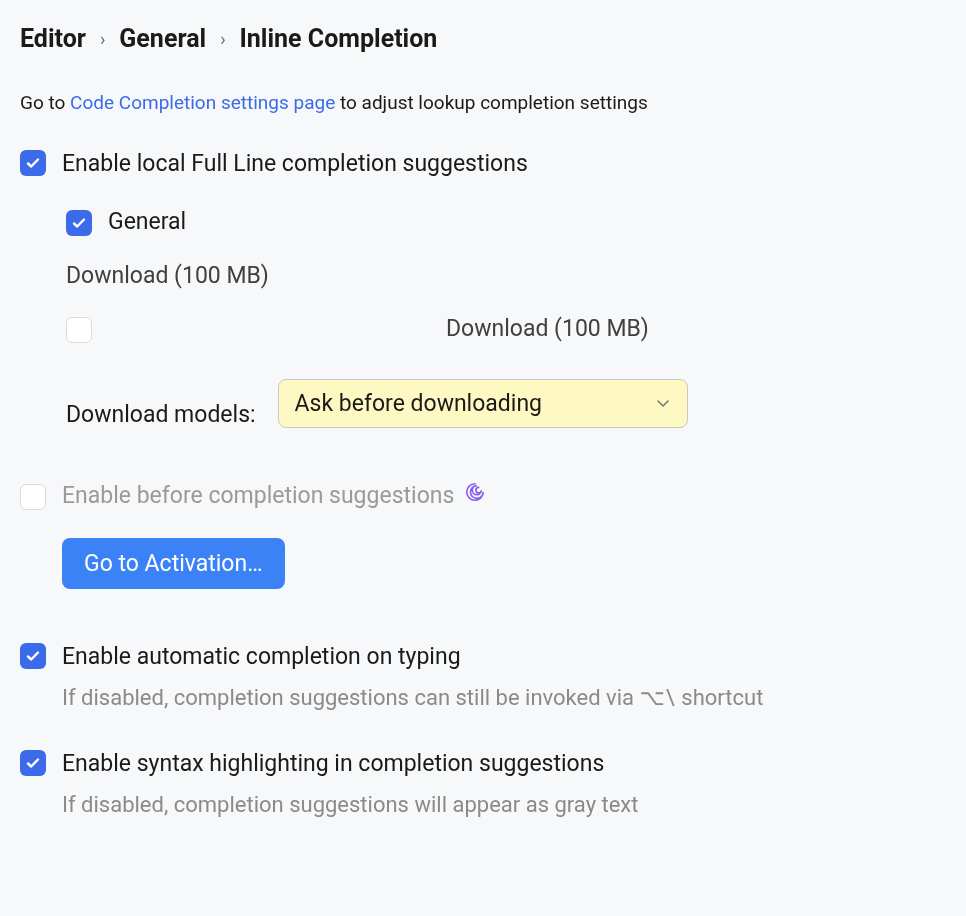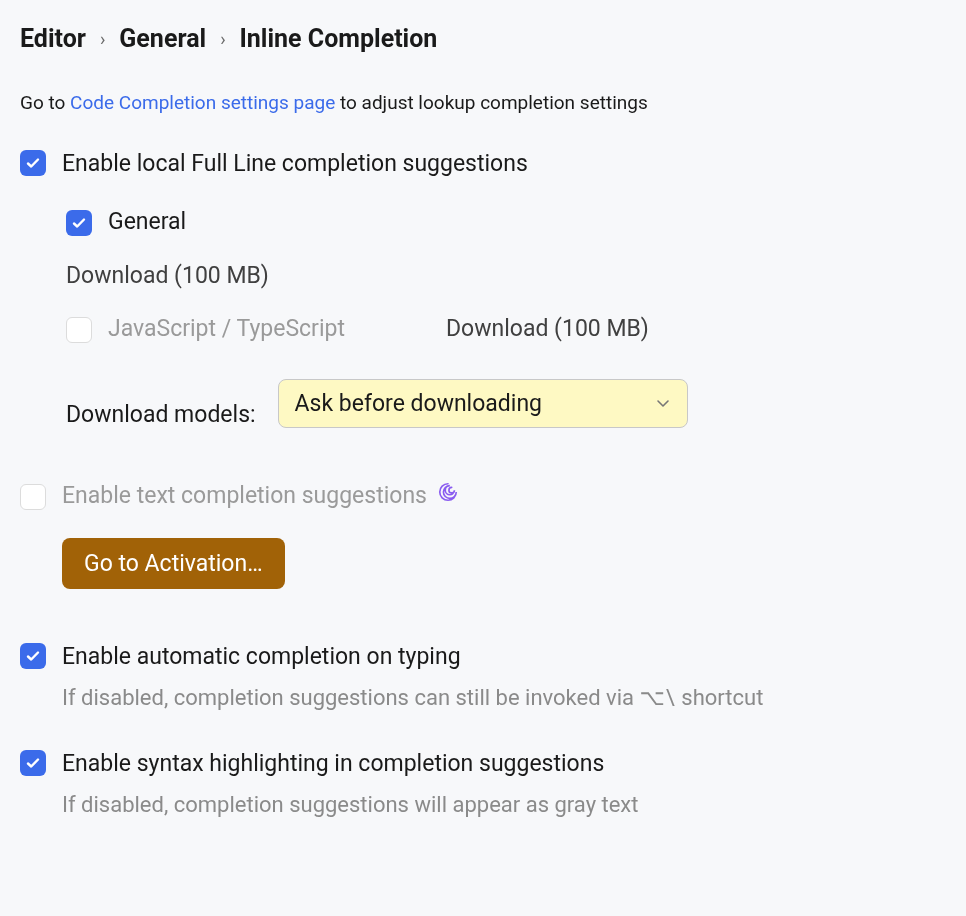--- a/index.html
+++ b/index.html
@@ -137,21 +137,21 @@
     display: flex;
     align-items: center;
     gap: 16px;
   }
   .swirl-icon {
     display: inline-flex;
     margin-left: 4px;
   }
   .btn {
     display: inline-block;
-    background: #a16207;
+    background: #3b82f6;
     color: #fff;
     border-radius: 8px;
     padding: 12px 22px;
     font-size: 23px;
     margin-left: 42px;
     margin-top: 26px;
     cursor: pointer;
   }
   .shortcut {
     font-family: inherit;
@@ -198,21 +198,20 @@
       </div>
     </div>
 
     <div class="lang-row">
       <div class="download-link">Download (100 MB)</div>
     </div>
 
     <div class="lang-row">
       <div class="lang-left">
         <div class="checkbox disabled"></div>
-        <div class="lang-label disabled">JavaScript / TypeScript</div>
       </div>
       <div class="download-link">Download (100 MB)</div>
     </div>
 
     <div class="models-row">
       <div class="models-label">Download models:</div>
       <div class="select">
         <span>Ask before downloading</span>
         <span class="chev">
           <svg width="16" height="16" viewBox="0 0 16 16">
@@ -221,21 +220,21 @@
         </span>
       </div>
     </div>
   </div>
 </div>
 
 <div class="section cloud-section">
   <div class="cloud-row">
     <div class="checkbox disabled"></div>
     <div class="checkbox-label disabled">
-      <span>Enable text completion suggestions</span>
+      <span>Enable before completion suggestions</span>
       <span class="swirl-icon">
         <svg width="22" height="22" viewBox="0 0 24 24">
             <path d="M12 3 a9 9 0 1 0 9 9 a7 7 0 1 1 -7 -7 a5 5 0 1 0 5 5 a3 3 0 1 1 -3 -3" fill="none" stroke="#8a5cf0" stroke-width="1.8" stroke-linecap="round"></path>
           </svg>
       </span>
     </div>
   </div>
   <div class="btn">Go to Activation…</div>
 </div>
 

